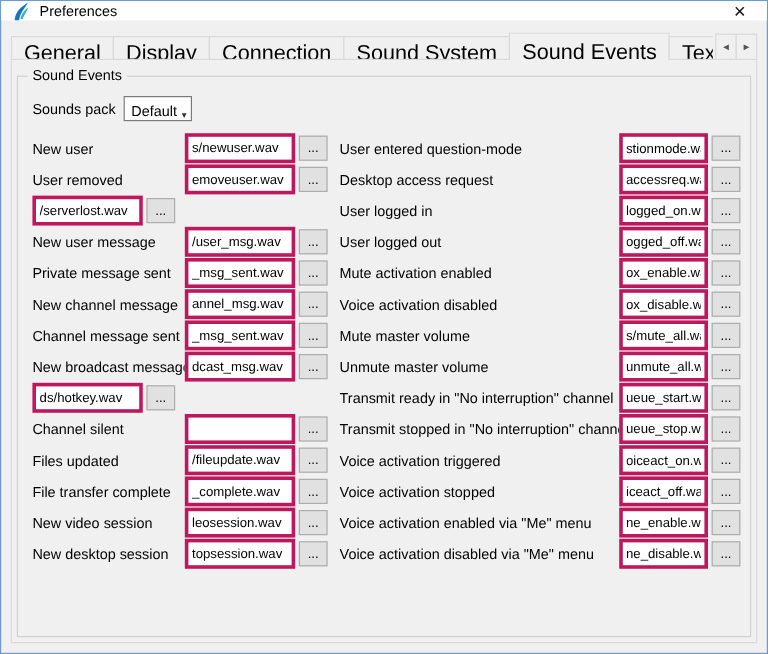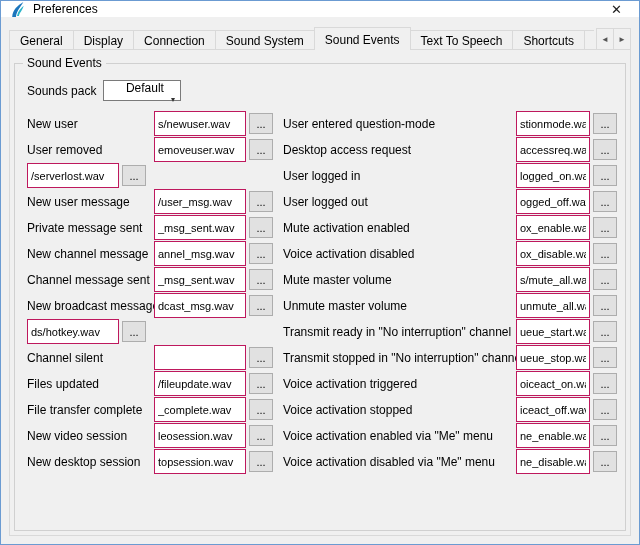--- a/index.html
+++ b/index.html
@@ -24,21 +24,21 @@
     display: flex; align-items: center; justify-content: center;
     background: transparent; border: none; font-size: 13px; color: #1a1a1a; font-family: inherit; padding: 0;
   }
   
   .tabbar { position: relative; margin: 10px 8px 0; height: 23px; flex: 0 0 auto; display: flex; }
   .tabbar::after { content: ""; position: absolute; left: 0; right: 0; bottom: 0; height: 1px; background: #d9d9d9; }
   .tabs-viewport { flex: 1; overflow: hidden; margin-right: 37px; display: flex; align-items: flex-end; }
   .tab {
     flex: 0 0 auto; height: 20px; padding: 3px 10px 0;
     background: #f0f0f0; border: 1px solid #d9d9d9; border-bottom: none;
-    margin-right: -1px; white-space: nowrap; font-size: 12px;
+    margin-right: -1px; white-space: nowrap; font-size: 18px;
   }
   .tab.active { height: 23px; padding-top: 5px; position: relative; z-index: 2; background: #f0f0f0; }
   .tab-scroller { position: absolute; right: 0; bottom: 0; display: flex; z-index: 3; }
   .scroll-btn {
     width: 18px; height: 22px; margin-left: -1px; padding: 0;
     border: 1px solid #d9d9d9; background: #f0f0f0;
     font-size: 8px; color: #555; font-family: inherit;
   }
   
   .pane {
@@ -49,33 +49,33 @@
   
   .groupbox {
     flex: 1; min-height: 0; position: relative; margin-top: 5px;
     border: 1px solid #d0d0d0; padding: 14px 8px 4px 8px;
   }
   .groupbox-title { position: absolute; top: -8px; left: 8px; background: #f0f0f0; padding: 0 4px; font-size: 12px; }
   
   .sounds-pack-row { display: flex; align-items: center; margin: 2px 0 12px 4px; }
   .sounds-pack-label { font-size: 12px; margin-right: 7px; }
   .combo {
-    width: 78px; height: 21px; border: 1px solid #7a7a7a; background: #fff;
-    display: flex; align-items: center; padding-left: 5px; font-size: 12px; flex-direction: column;
+    width: 57px; height: 21px; border: 1px solid #7a7a7a; background: #fff;
+    display: flex; align-items: flex-end; padding-left: 5px; font-size: 12px;
   }
   .combo-arrow { margin-left: auto; width: 15px; text-align: center; font-size: 8px; color: #333; }
   
   .columns { display: flex; margin-left: 4px; }
   .col { display: flex; flex-direction: column; }
   .col-left { width: 246px; flex: 0 0 auto; margin-right: 10px; }
   .col-right { flex: 1; min-width: 0; }
   .row { display: flex; align-items: center; height: 21px; margin-bottom: 5px; }
   .row-label { flex: 1; min-width: 0; white-space: nowrap; overflow: hidden; font-size: 12px; padding-right: 4px; }
   .row input {
-    height: 25px; border: 1px solid #be185d; background: #fff;
+    height: 25px; border: 3px solid #be185d; background: #fff;
     padding: 1px 3px; font-size: 11px; font-family: inherit; flex: 0 0 auto;
   }
   .col-left .row input { width: 92px; }
   .col-right .row input { width: 74px; }
   .browse-btn {
     width: 24px; height: 21px; margin-left: 3px; flex: 0 0 auto;
     background: #e1e1e1; border: 1px solid #adadad;
     font-size: 11px; line-height: 10px; font-family: inherit; padding: 0;
   }
   

